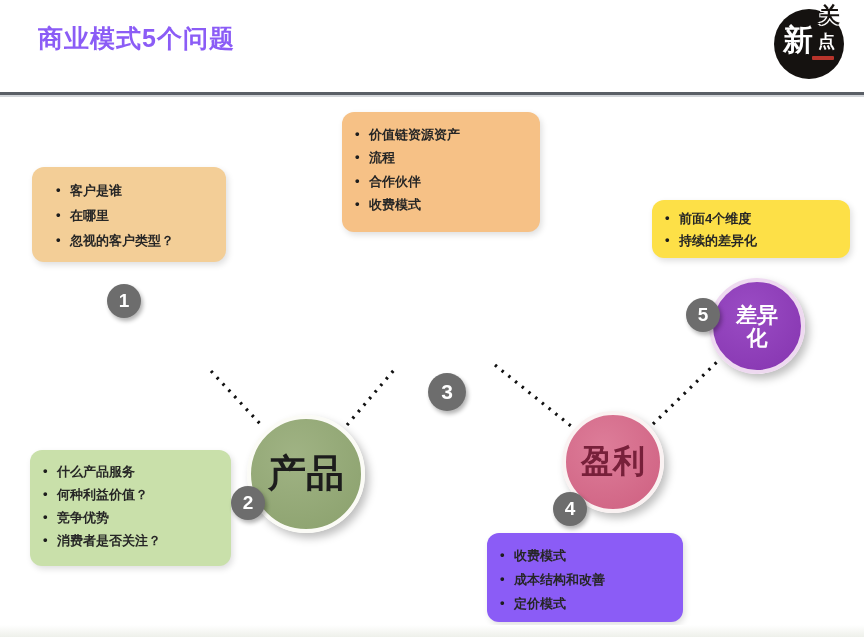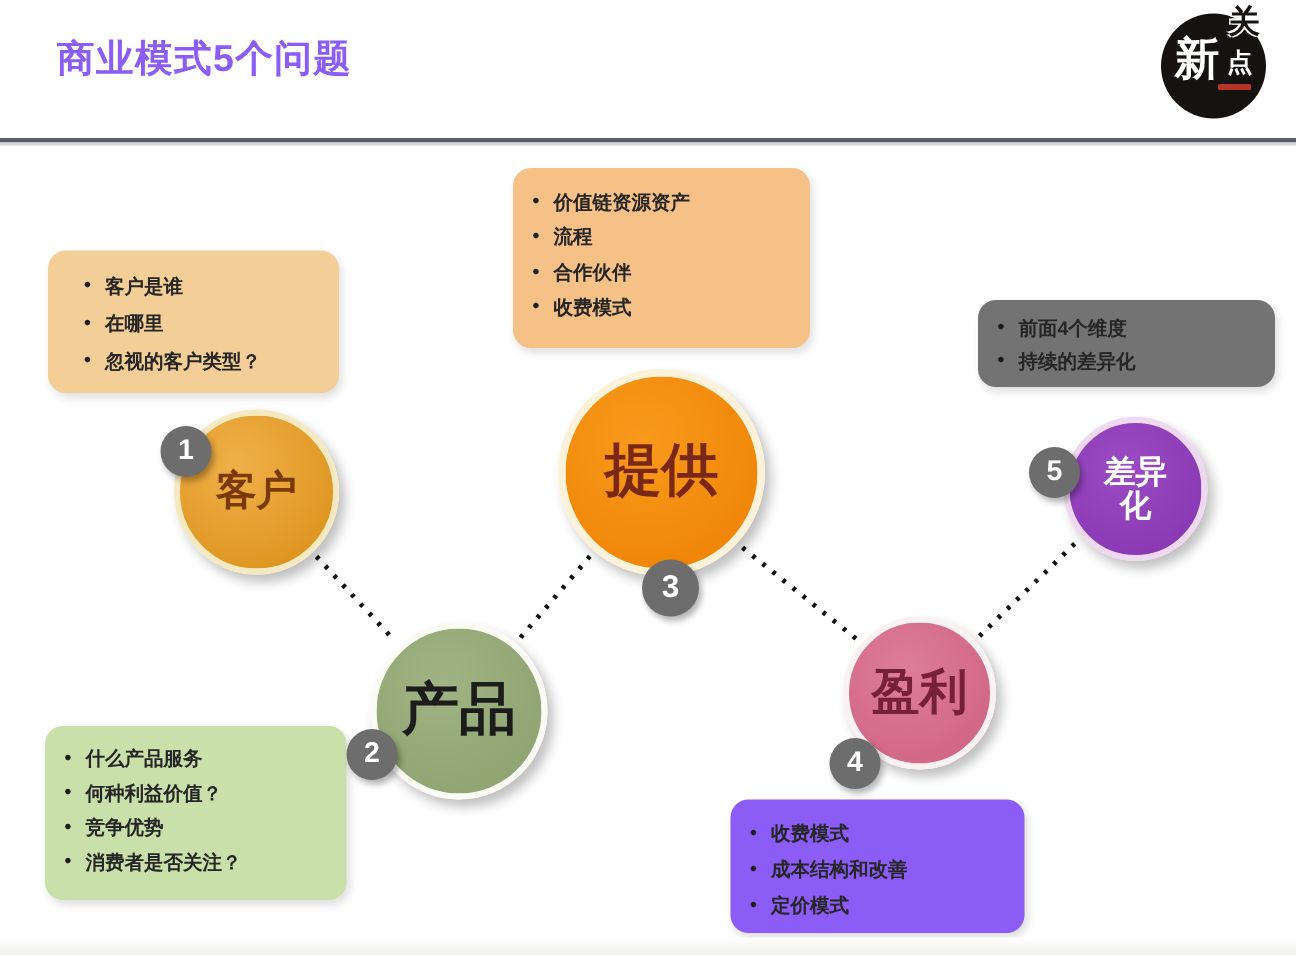--- a/index.html
+++ b/index.html
@@ -54,23 +54,23 @@
   .note li {
     position:relative; padding-left:15px; color:#262626;
     font-size:13px; font-weight:700; white-space:nowrap;
   }
   .note li::before { content:"\2022"; position:absolute; left:1px; top:0; color:#1d1d1d; }
 
   .note-customer { left:32px;  top:167px; width:194px; height:95px;  background:#F3CE97;padding-left:23px; }
   .note-customer li { margin:7px 0; }
   .note-offer    { left:342px; top:112px; width:198px; height:120px; background:#F6C186; }
   .note-offer li { margin:5.5px 0; }
-  .note-diff     { left:652px; top:200px; width:198px; height:58px;  background:#737373; padding-top:6px; }
+  .note-diff     { left:652px; top:200px; width:198px; height:58px;  background:#fde047; padding-top:6px; }
   .note-diff li  { margin:4px 0; }
-  .note-product  { left:30px;  top:484px; width:201px; height:116px; background:#C9E0AA; }
+  .note-product  { left:30px;  top:450px; width:201px; height:116px; background:#C9E0AA; }
   .note-product li { margin:5px 0; }
   .note-profit   { left:487px; top:533px; width:196px; height:89px;  background:#8b5cf6; }
   .note-profit li { margin:6px 0; }
 
   
   .connectors { position:absolute; left:0; top:0; z-index:1; }
 
   
   .node {
     position:absolute; border-radius:50%; z-index:2;
@@ -189,26 +189,20 @@
   </div>
 
   <div class="note note-profit">
     <ul>
       <li>收费模式</li>
       <li>成本结构和改善</li>
       <li>定价模式</li>
     </ul>
   </div>
 
-  <div class="node node-customer">
-    <span class="node-label">客户</span>
-  </div>
-  <div class="node node-offer">
-    <span class="node-label">提供</span>
-  </div>
   <div class="node node-product">
     <span class="node-label">产品</span>
   </div>
   <div class="node node-profit">
     <span class="node-label">盈利</span>
   </div>
   <div class="node node-diff">
     <span class="node-label">差异化</span>
   </div>
 

